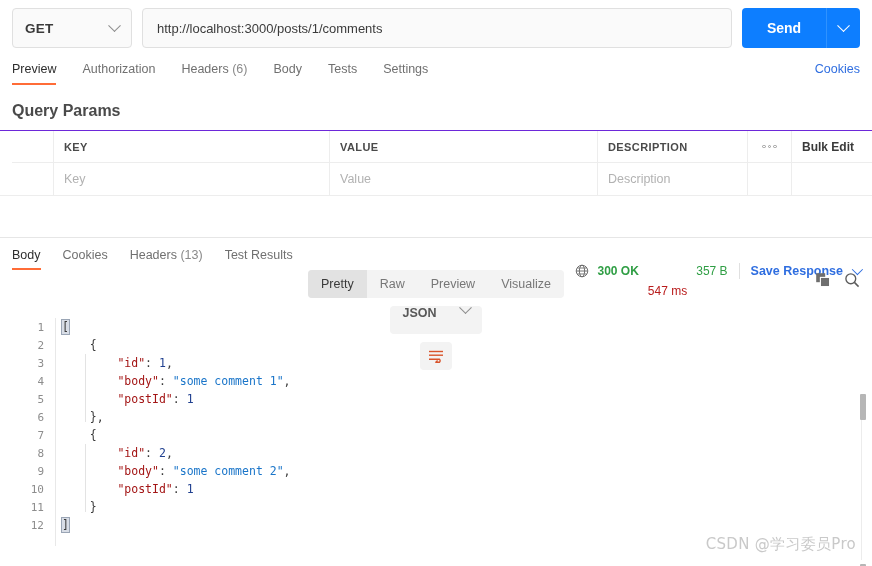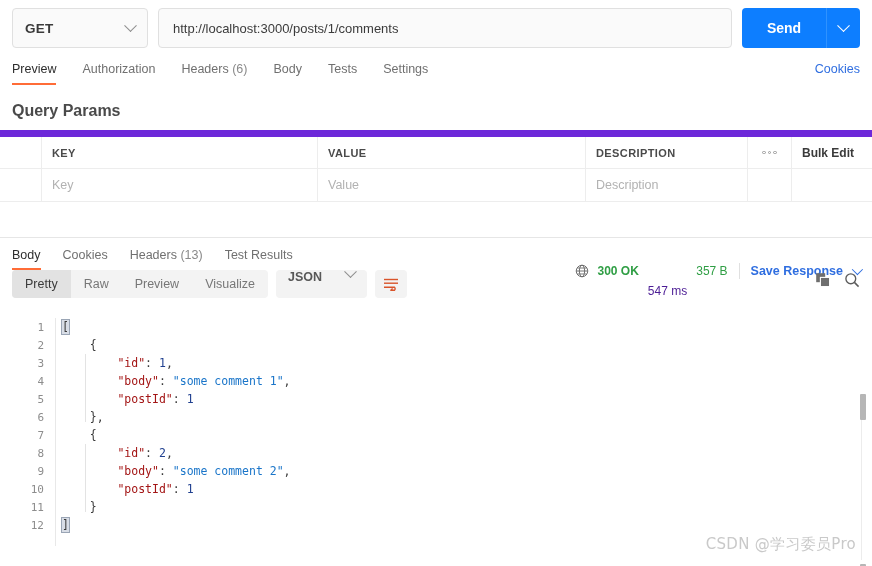--- a/index.html
+++ b/index.html
@@ -8,21 +8,21 @@
     background: #ffffff;
     font-family: "Liberation Sans", sans-serif;
     overflow: hidden;
     color: #2e2e2e;
   }
   #app { position: relative; width: 872px; height: 566px; }
 
   
   .urlbar { display: flex; align-items: center; padding: 8px 12px 10px 12px; gap: 10px; }
   .method-select {
-    width: 136px; height: 40px; border: 1px solid #e0e0e0; border-radius: 4px;
+    width: 120px; height: 40px; border: 1px solid #e0e0e0; border-radius: 4px;
     background: #fafafa; display: flex; align-items: center; justify-content: space-between;
     padding: 0 12px; cursor: pointer;
   }
   .method-label { font-size: 13.5px; font-weight: bold; color: #3a3a3a; letter-spacing: .2px; }
   .chev { width: 9px; height: 9px; border-right: 1.6px solid #8e8e8e; border-bottom: 1.6px solid #8e8e8e;
           transform: rotate(45deg) translate(-2px,-2px); }
   .url-input {
     flex: 1; height: 40px; border: 1px solid #e0e0e0; border-radius: 4px; background: #fafafa;
     display: flex; align-items: center; padding: 0 14px; cursor: text;
   }
@@ -41,21 +41,21 @@
   .req-tabs { display: flex; align-items: flex-start; padding: 0 12px; position: relative; height: 32px; }
   .tab { font-size: 12.5px; color: #707070; padding: 4px 0 9px 0; margin-right: 26px; cursor: pointer; position: relative; white-space: nowrap; }
   .tab.active { color: #2e2e2e; }
   .tab.active::after { content: ""; position: absolute; left: 0; right: 0; bottom: 0; height: 2.5px; background: #ff6c37; }
   .tab .count { color: #8a8a8a; }
   .cookies-link { position: absolute; right: 12px; top: 4px; font-size: 12.5px; color: #2f6ee0; cursor: pointer; }
 
   
   .query-params-label { font-size: 16px; font-weight: bold; color: #4a4a4a; padding: 12px 0 10px 12px; }
 
-  .params-table { border-top: 7px solid #6d28d9; border-bottom: 1px solid #ededed; }
+  .params-table { border-top: 1px solid #6d28d9; border-bottom: 1px solid #ededed; padding-left: 12px; }
   .prow { display: flex; height: 32px; align-items: stretch; }
   .prow.head { border-bottom: 1px solid #ededed; }
   .pcell { display: flex; align-items: center; padding: 0 10px; border-right: 1px solid #ededed; }
   .pcell.chk { width: 42px; border-right: 1px solid #ededed; padding: 0; }
   .pcell.key { width: 276px; }
   .pcell.val { width: 268px; }
   .pcell.desc { flex: 1; }
   .pcell.dots { width: 44px; justify-content: center; border-right: 1px solid #ededed; }
   .pcell.bulk { width: 80px; justify-content: flex-start; border-right: none; }
   .hdr-text { font-size: 11px; font-weight: bold; color: #4a4a4a; letter-spacing: .4px; }
@@ -67,29 +67,29 @@
   
   .pane-split { position: absolute; left: 0; right: 0; top: 237px; height: 1px; background: #e6e6e6; }
 
   
   .resp { position: absolute; left: 0; right: 0; top: 238px; bottom: 0; }
   .resp-tabs { display: flex; align-items: flex-start; padding: 6px 12px 0 12px; position: relative; height: 30px; }
   .resp-tabs .tab { margin-right: 22px; padding-bottom: 8px; }
   .resp-status { position: absolute; right: 12px; top: 6px; display: flex; align-items: center; gap: 9px; font-size: 12px; }
   .globe { width: 14px; height: 14px; }
   .st-ok { color: #2f9e44; font-weight: bold; }
-  .st-t { color: #4c1d95; margin-top: 40px; }
+  .st-t { color: #b91c1c; margin-top: 40px; }
   .st-s { color: #2f9e44; }
   .vsep { width: 1px; height: 16px; background: #e0e0e0; margin: 0 2px; }
   .save-resp { color: #2f6ee0; font-weight: bold; font-size: 12.5px; cursor: pointer; }
   .save-resp-caret { width: 8px; height: 8px; border-right: 1.6px solid #2f6ee0; border-bottom: 1.6px solid #2f6ee0;
           transform: rotate(45deg) translateY(-2px); }
 
   
-  .body-toolbar { display: flex; align-items: center; padding: 2px 12px 8px 12px; gap: 8px; position: relative; }
+  .body-toolbar { display: flex; align-items: center; padding: 2px 12px 8px 12px; gap: 8px; position: relative; flex-direction: column; }
   .seg { display: flex; background: #f3f3f3; border-radius: 4px; overflow: hidden; height: 28px; }
   .seg div { font-size: 12.5px; color: #777; display: flex; align-items: center; padding: 0 13px; cursor: pointer; }
   .seg div.active { background: #e2e2e2; color: #3a3a3a; }
   .fmt-select { height: 28px; background: #f3f3f3; border-radius: 4px; display: flex; align-items: flex-start;
                 gap: 24px; padding: 0 12px; cursor: pointer; }
   .fmt-label { font-size: 12.5px; font-weight: bold; color: #585858; }
   .wrap-btn { height: 28px; width: 32px; background: #f3f3f3; border-radius: 4px; display: flex;
               align-items: center; justify-content: center; cursor: pointer; }
   .right-icons { position: absolute; right: 12px; top: 4px; display: flex; align-items: center; gap: 13px; }
 

